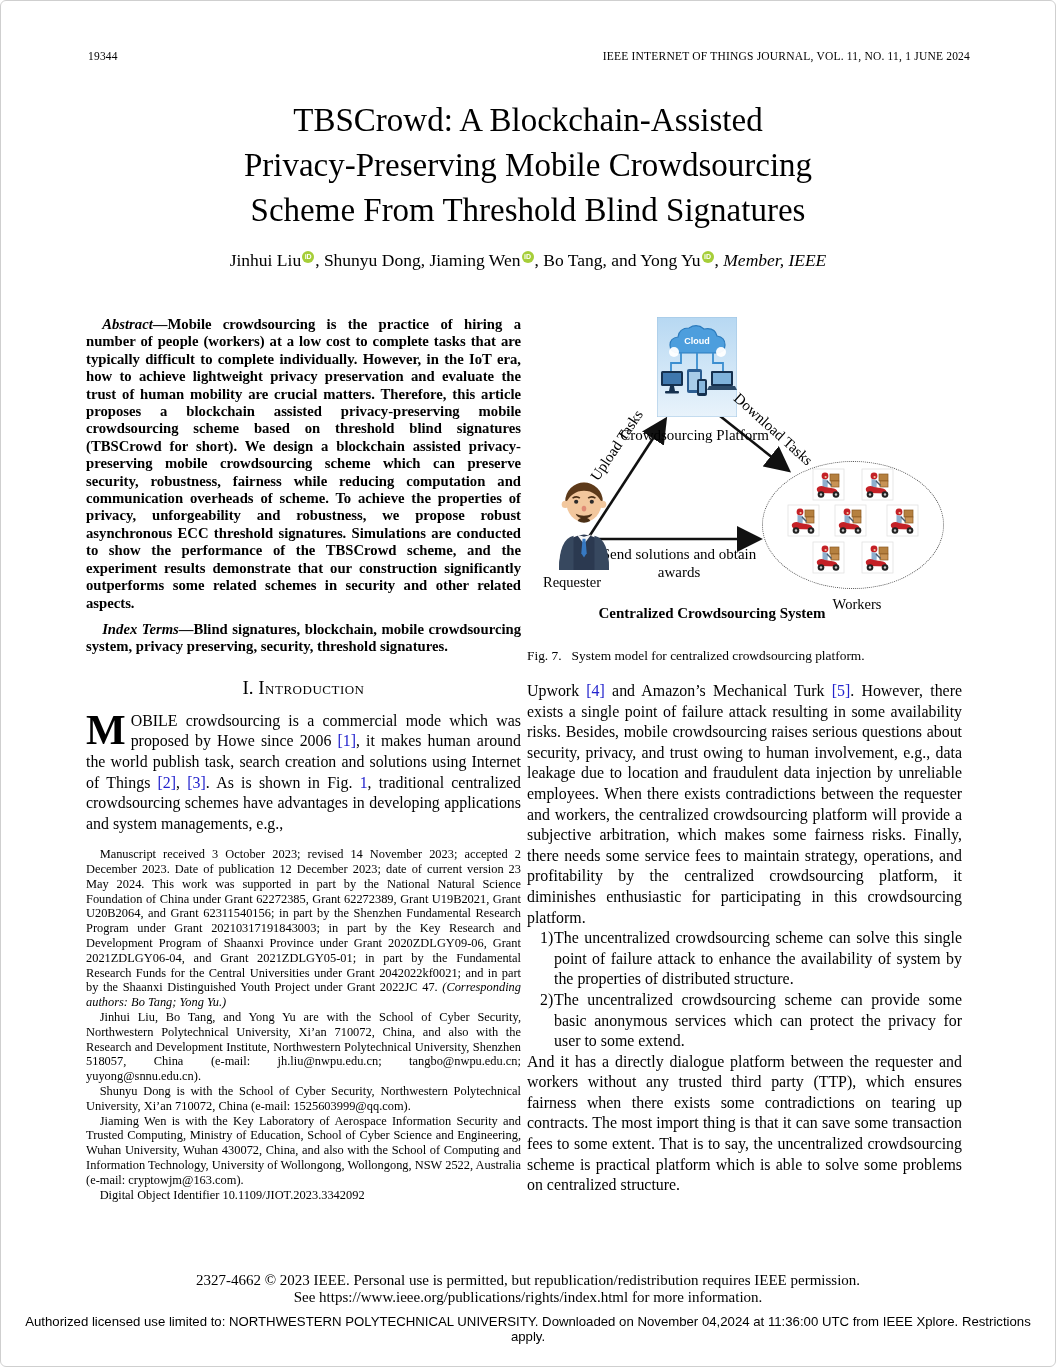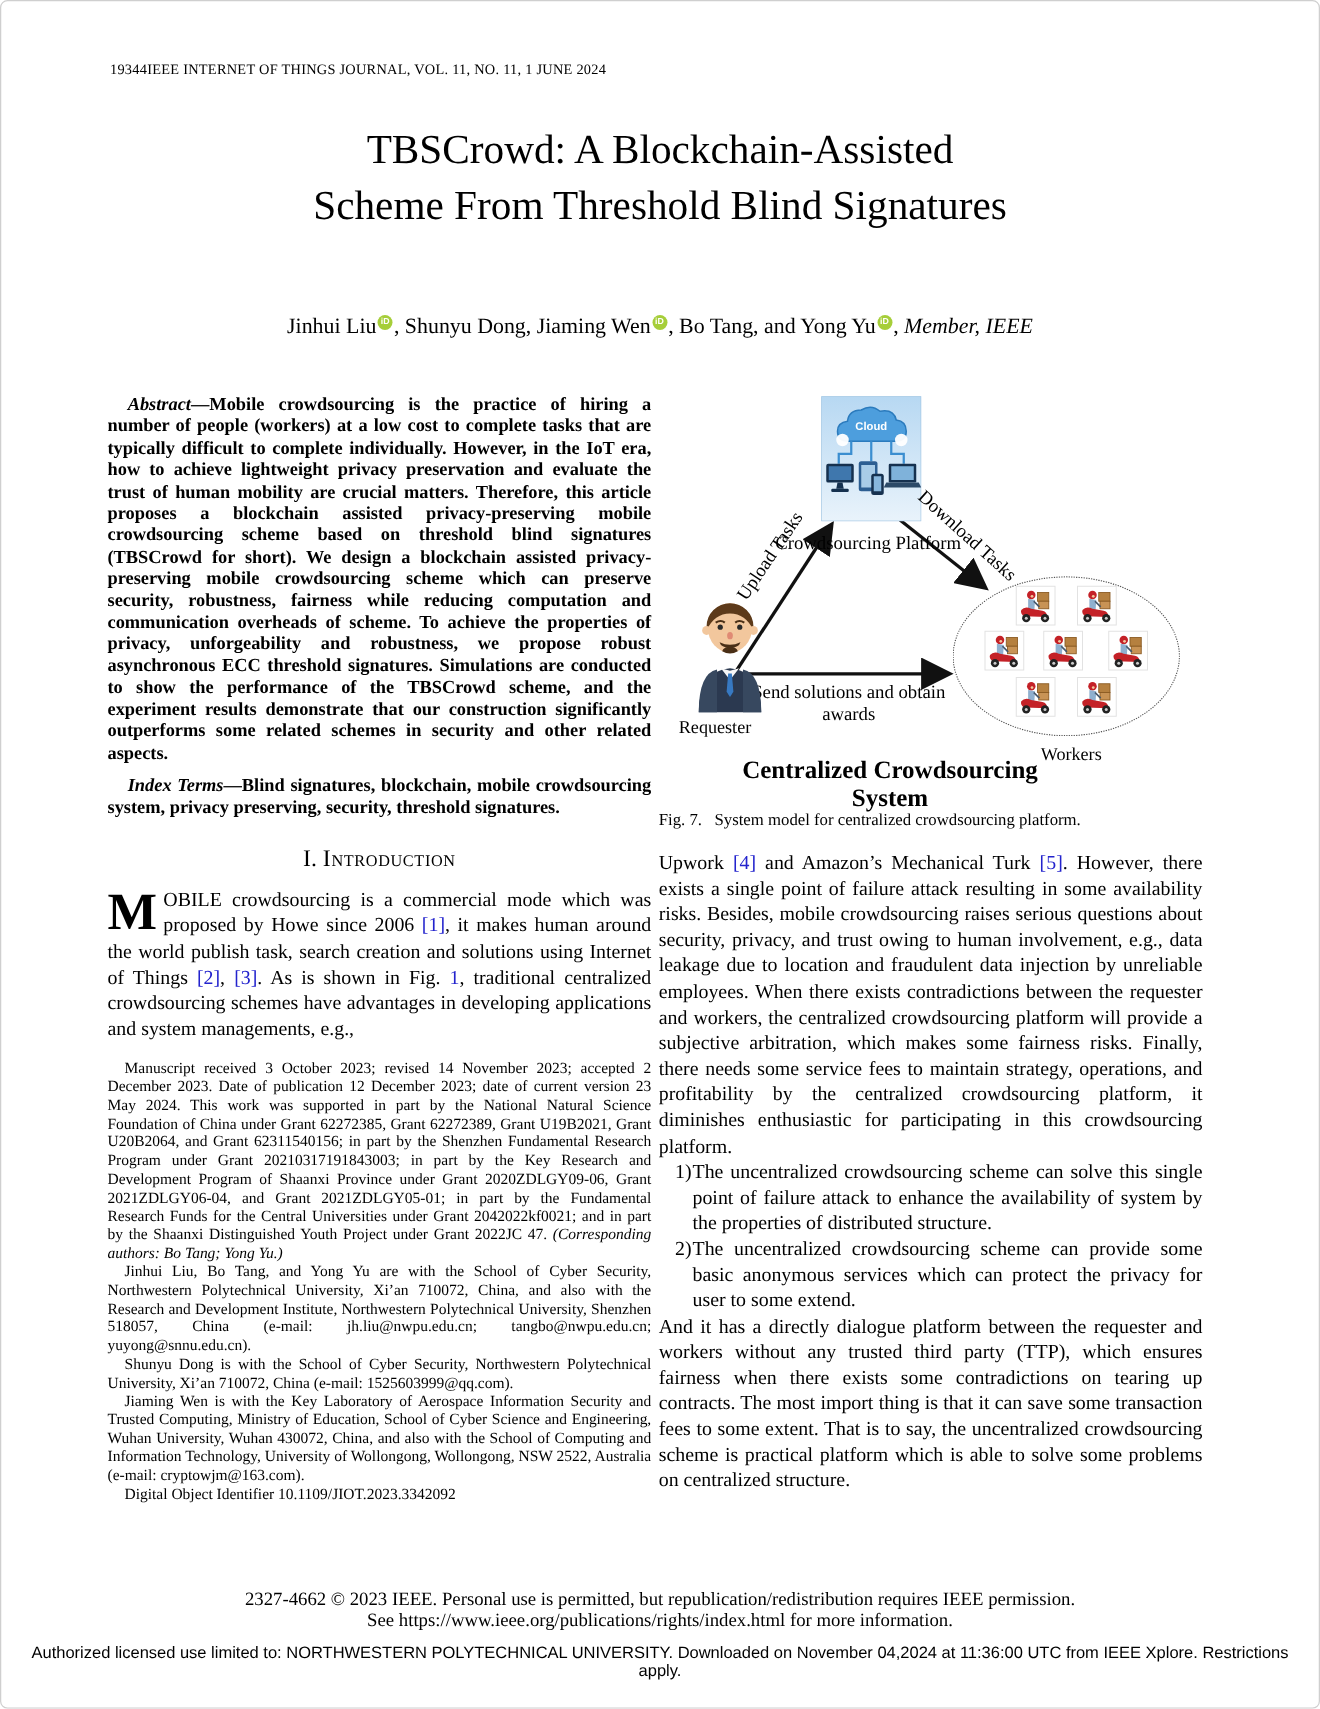--- a/index.html
+++ b/index.html
@@ -1,20 +1,20 @@
 <!DOCTYPE html>
 <html><head>
 <meta charset="utf-8">
 <style>
   html,body{margin:0;padding:0;background:#fff;}
   body{width:1056px;height:1367px;position:relative;font-family:"Liberation Serif","DejaVu Serif",serif;color:#000;overflow:hidden;}
   .page-border{position:absolute;inset:0;border:1px solid #cfcfcf;border-radius:6px;pointer-events:none;}
 
   
-  .hdr{position:absolute;top:50px;left:88px;right:86px;display:flex;justify-content:flex-start;font-size:11.5px;letter-spacing:.2px;}
+  .hdr{position:absolute;top:50px;left:88px;right:86px;display:flex;justify-content:space-between;font-size:11.5px;letter-spacing:.2px;}
 
   
   .title{position:absolute;top:98px;left:0;right:0;text-align:center;font-size:33px;line-height:45px;font-weight:400;}
   .authors{position:absolute;top:250px;left:0;right:0;text-align:center;font-size:17.5px;}
   .orcid{display:inline-block;width:12px;height:12px;border-radius:50%;background:#a6ce39;color:#fff;font-size:7px;line-height:12px;text-align:center;font-family:"Liberation Sans",sans-serif;font-weight:bold;vertical-align:super;margin:0 1px;}
   .it{font-style:italic;}
 
   
   .columns{position:absolute;top:306px;left:86px;width:884px;display:flex;gap:6px;}
   .col{width:435px;}
@@ -39,21 +39,21 @@
   .fig-abs{position:absolute;}
   .platform-box{left:130px;top:3px;width:80px;height:116px;}
   .platform-label{left:75px;top:112px;width:185px;text-align:center;font-size:15px;line-height:19px;}
   .upload-label{left:20px;top:123px;width:140px;text-align:center;font-size:15px;transform:rotate(-56deg);}
   .download-label{left:176px;top:107px;width:140px;text-align:center;font-size:15px;transform:rotate(42deg);}
   .send-label{left:62px;top:231px;width:180px;text-align:center;font-size:15px;line-height:18px;}
   .requester-avatar{left:14px;top:156px;width:86px;height:100px;}
   .requester-label{left:0;top:260px;width:90px;text-align:center;font-size:14.5px;}
   .workers-ellipse{left:235px;top:147px;width:180px;height:126px;border:1.6px dotted #555;border-radius:50%;}
   .workers-label{left:285px;top:282px;width:90px;text-align:center;font-size:14.5px;}
-  .system-label{left:55px;top:291px;width:260px;text-align:center;font-weight:bold;font-size:20px;}
+  .system-label{left:55px;top:291px;width:260px;text-align:center;font-weight:bold;font-size:15px;}
   .arrows{position:absolute;inset:0;}
 
   .caption{font-size:13.4px;margin-top:12px;}
   .caption .capnum{margin-right:10px;}
 
   .rp1{margin-top:17px;}
   .rp-indent{text-indent:1.1em;}
   .rlist{margin:0;}
   .li{display:flex;font-size:15.9px;line-height:20.6px;}
   .li .num{flex:0 0 27px;padding-left:13px;box-sizing:border-box;}
@@ -68,20 +68,21 @@
 
 <div class="page-border"></div>
 
 <div class="hdr">
   <span>19344</span>
   <span>IEEE INTERNET OF THINGS JOURNAL, VOL. 11, NO. 11, 1 JUNE 2024</span>
 </div>
 
 <div class="title">
   <div>TBSCrowd: A Blockchain-Assisted</div>
+  <div>Privacy-Preserving Mobile Crowdsourcing</div>
   <div>Scheme From Threshold Blind Signatures</div>
 </div>
 
 <div class="authors">
   <span>Jinhui Liu</span><span class="orcid">iD</span><span>, Shunyu Dong, Jiaming Wen</span><span class="orcid">iD</span><span>, Bo Tang, and Yong Yu</span><span class="orcid">iD</span><span>, </span><span class="it">Member, IEEE</span>
 </div>
 
 <div class="columns">
 
   <div class="col">

